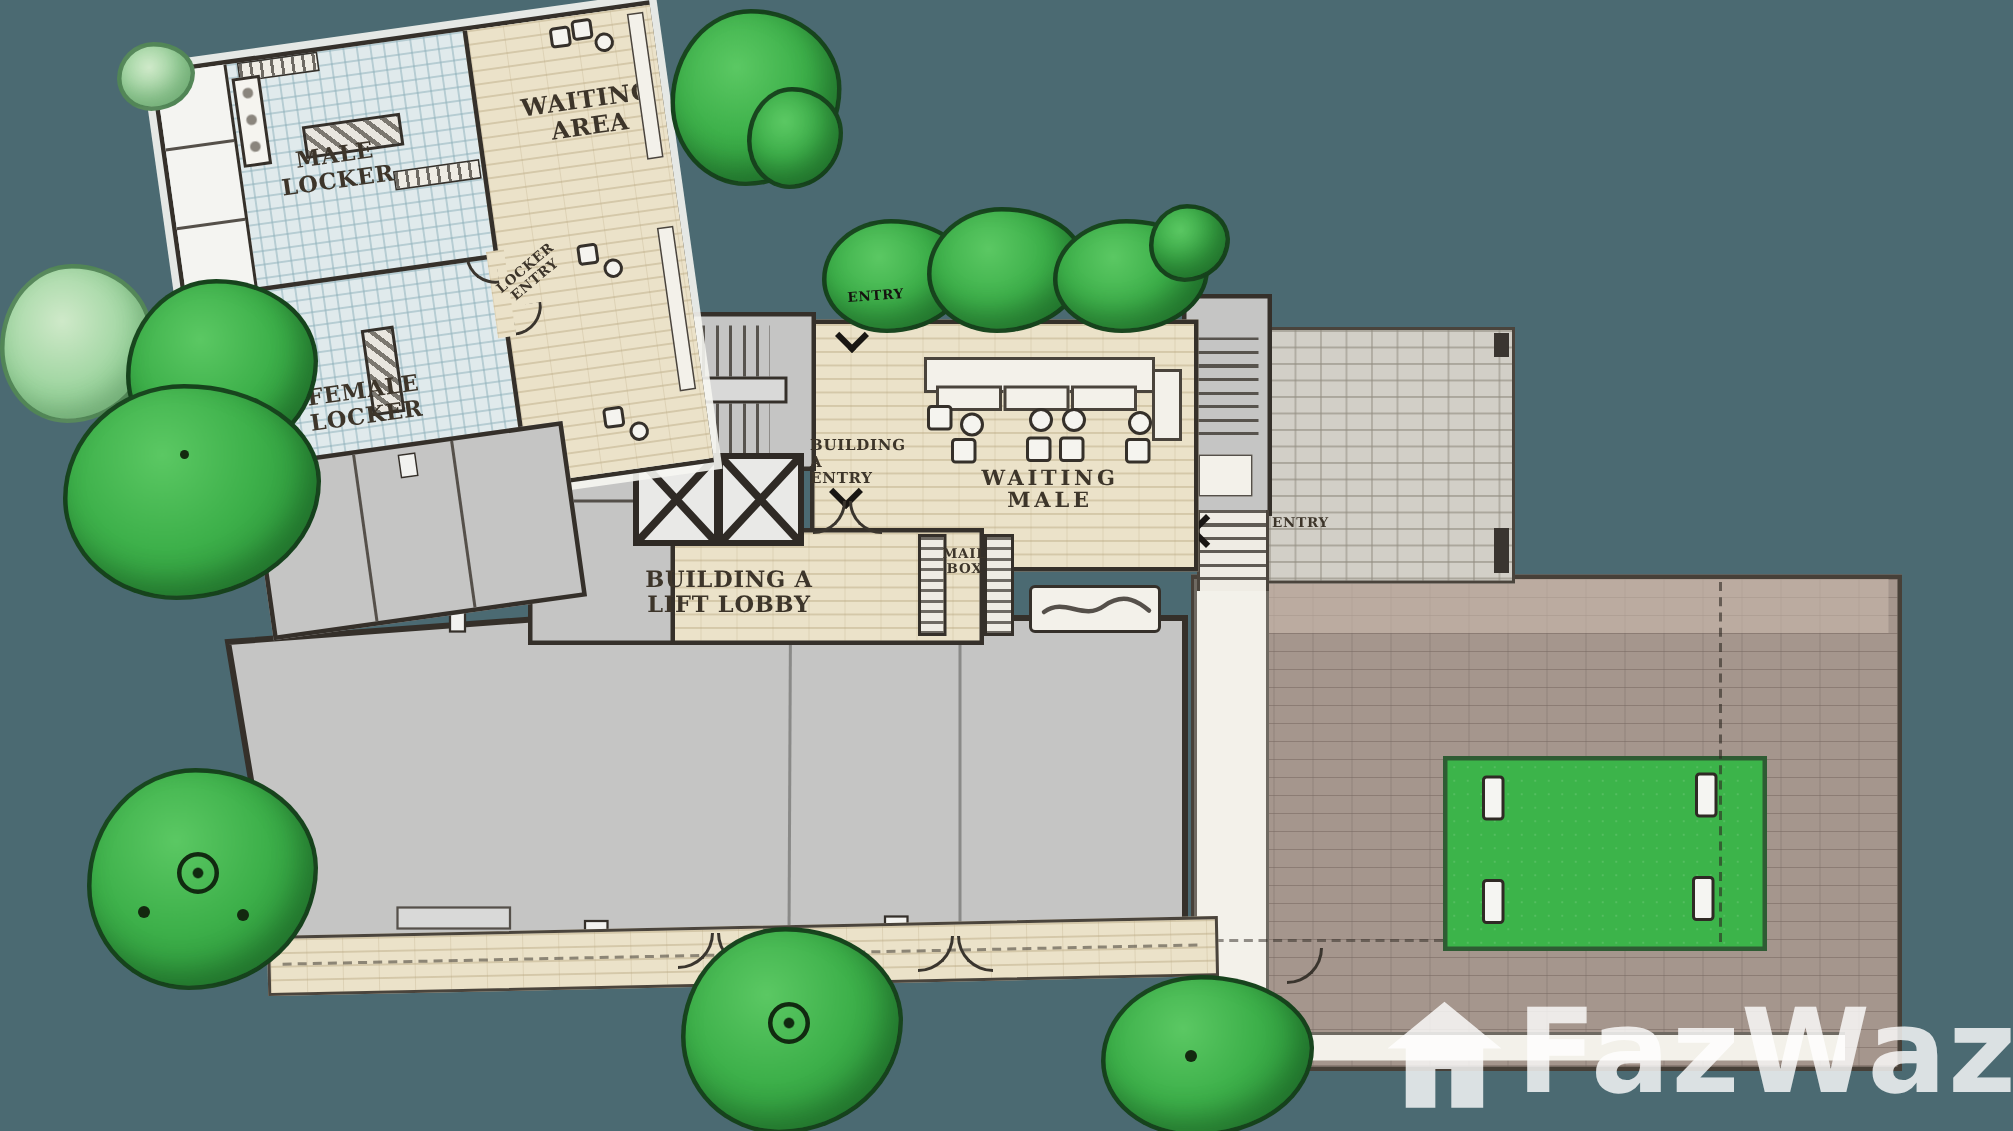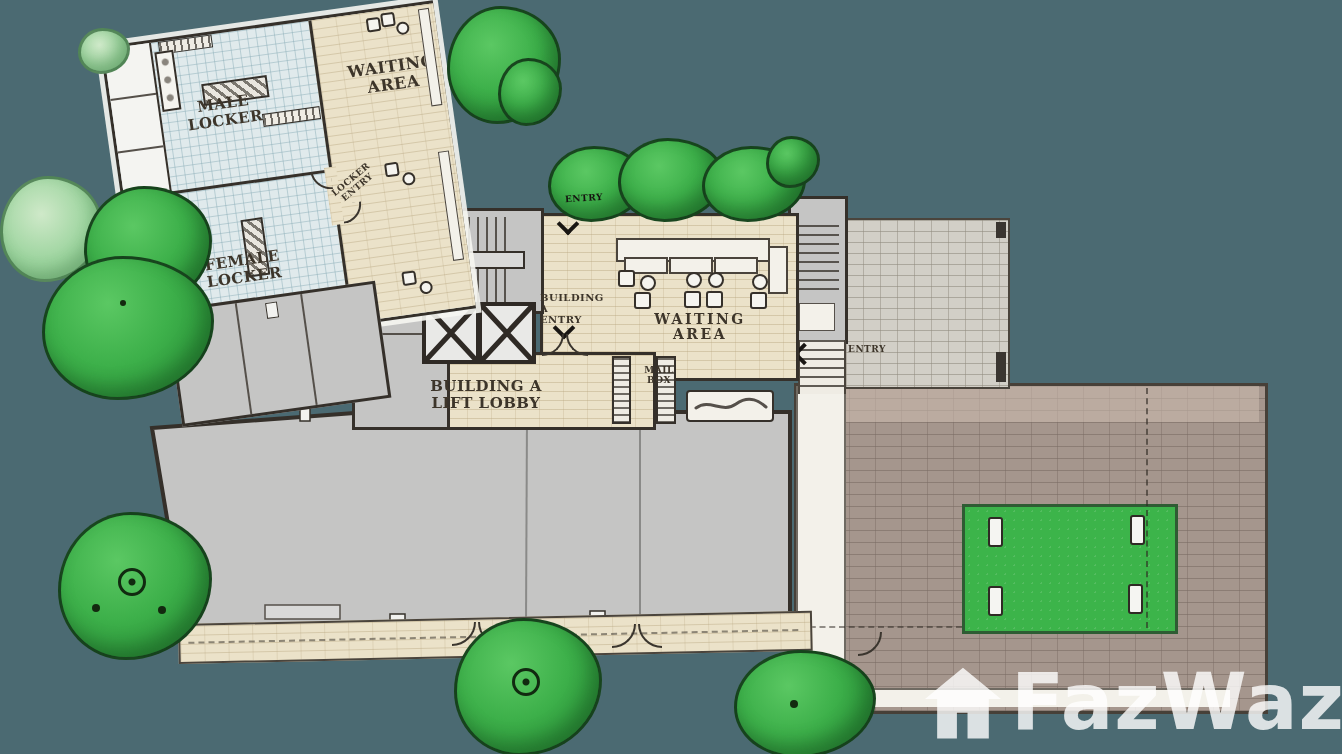--- a/index.html
+++ b/index.html
@@ -127,21 +127,21 @@
       </svg>
   </div>
   <div class="lift" style="left:478px;top:302px;width:50px;height:54px;">
     <svg viewBox="0 0 10 10" preserveAspectRatio="none">
         <path d="M0 0L10 10M10 0L0 10" stroke="#2f2a25" stroke-width="1"></path>
       </svg>
   </div>
 
   <div class="abs stripesH" style="left:612px;top:356px;width:15px;height:64px;border:2px solid #35302a;"></div>
   <div class="abs stripesH" style="left:656px;top:356px;width:16px;height:64px;border:2px solid #35302a;"></div>
-  <div class="lbl" style="left:638px;top:366px;width:42px;font-size:9px;">
+  <div class="lbl" style="left:622px;top:366px;width:42px;font-size:9px;">
     <span>MAIL</span><br>
     <span>BOX</span>
   </div>
 
   <div class="abs whitebg" style="left:686px;top:390px;width:84px;height:28px;border:2px solid #35302a;border-radius:4px;">
     <svg width="84" height="28" viewBox="0 0 84 28">
         <path d="M8 16 C 22 6, 34 22, 48 12 S 72 10, 78 15" fill="none" stroke="#55504a" stroke-width="3" stroke-linecap="round"></path>
       </svg>
   </div>
 
@@ -153,21 +153,21 @@
   <div class="chair-c" style="left:686px;top:272px;"></div>
   <div class="chair-c" style="left:708px;top:272px;"></div>
   <div class="chair-c" style="left:752px;top:274px;"></div>
   <div class="chair-s" style="left:634px;top:292px;"></div>
   <div class="chair-s" style="left:684px;top:291px;"></div>
   <div class="chair-s" style="left:706px;top:291px;"></div>
   <div class="chair-s" style="left:750px;top:292px;"></div>
   <div class="chair-s" style="left:618px;top:270px;"></div>
   <div class="abs whitebg" style="left:768px;top:246px;width:16px;height:44px;border:2px solid #4a443c;"></div>
 
-  <div class="lbl" style="left:636px;top:312px;width:128px;font-size:14px;letter-spacing:2.5px;">WAITING AREA</div>
+  <div class="lbl" style="left:636px;top:312px;width:128px;font-size:14px;letter-spacing:2.5px;">WAITING MALE</div>
   <div class="lbl" style="left:430px;top:378px;width:112px;font-size:15px;">
     <span>BUILDING A</span><br>
     <span>LIFT LOBBY</span>
   </div>
   <div class="lbl" style="left:540px;top:292px;width:76px;font-size:10px;text-align:left;">
     <span>BUILDING A</span><br>
     <span>ENTRY</span>
   </div>
   <div class="chev" style="left:556px;top:320px;transform:rotate(45deg);"></div>
   <div class="arcr" style="left:542px;top:334px;width:20px;height:20px;"></div>

